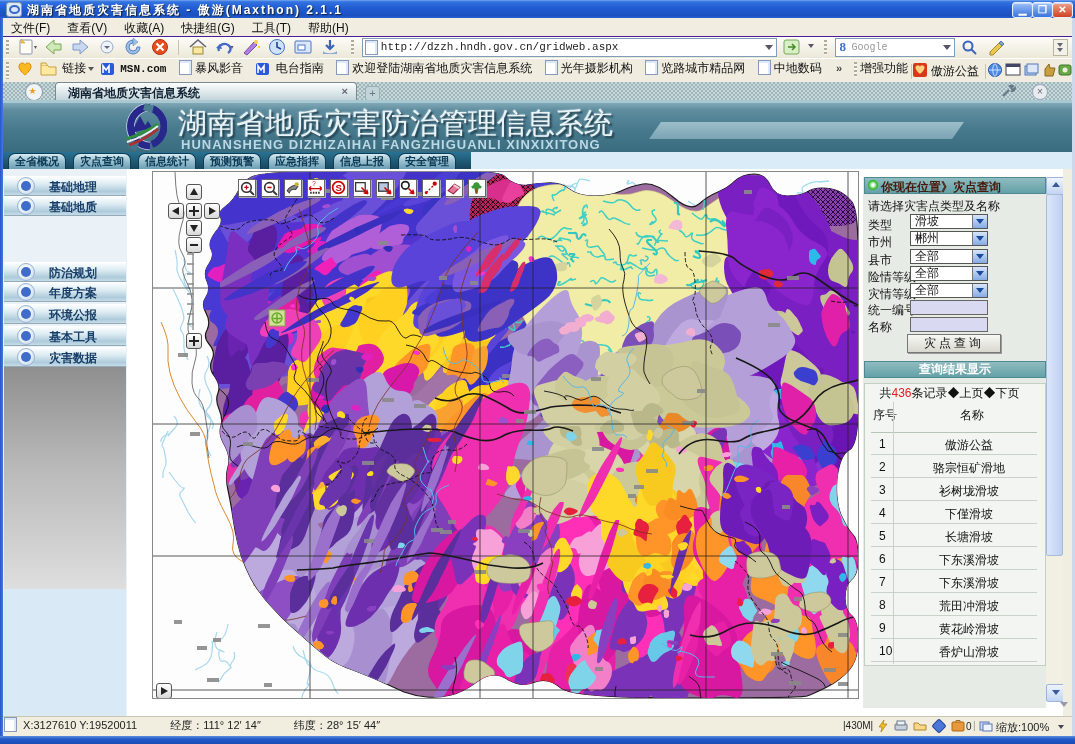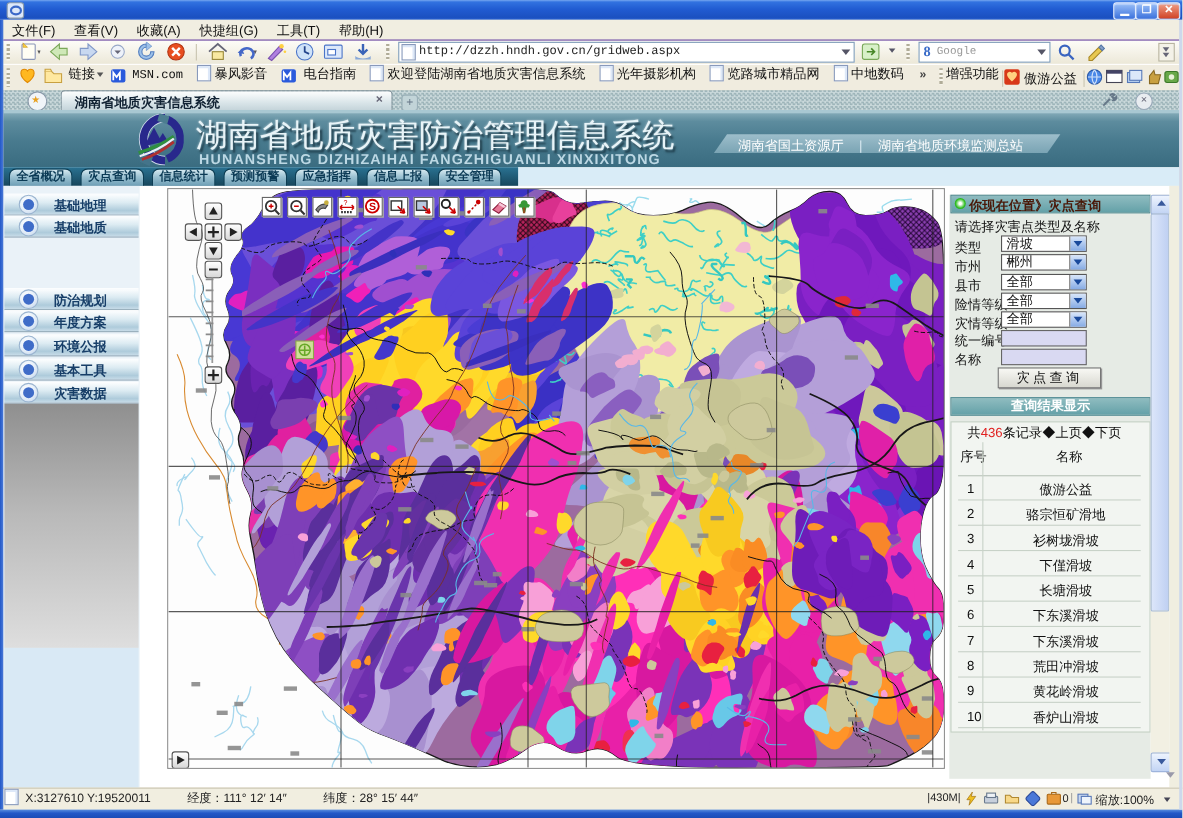--- a/index.html
+++ b/index.html
@@ -4,21 +4,21 @@
 html,body{margin:0;padding:0;width:1075px;height:744px;overflow:hidden;
  font-family:"Liberation Sans",sans-serif;background:#ece9d8;position:relative}
 .abs{position:absolute}
 #titlebar{left:0;top:0;width:1075px;height:18px;
  background:linear-gradient(180deg,#76a7f0 0%,#3272e0 10%,#215cd2 45%,#1b50c0 88%,#2a62d2 100%)}
 #titlebar .ttxt{position:absolute;left:27px;top:2px;color:#fff;font-size:12px;font-weight:bold;letter-spacing:2px;text-shadow:1px 1px 1px #123}
 .winbtn{position:absolute;top:2px;width:19px;height:14px;border:1px solid #e8f0ff;border-radius:3px;
  background:linear-gradient(180deg,#9cc0f8,#3b72dd);box-shadow:inset 0 1px 1px #cfe0ff}
 .winbtn.close{background:linear-gradient(180deg,#f0a088,#d04224)}
 .winbtn span{position:absolute;left:0;top:0;width:100%;text-align:center;color:#fff;font-size:10px;font-weight:bold;line-height:13px}
-#menubar{left:3px;top:18px;width:1069px;height:18px;background:#f1eee1;border-bottom:1px solid #4c1d95}
+#menubar{left:3px;top:18px;width:1069px;height:18px;background:#f1eee1;border-bottom:6px solid #4c1d95}
 #menubar span{display:inline-block;margin:2px 9px 0 8px;font-size:12px;color:#111}
 #toolbar{left:3px;top:37px;width:1069px;height:21px;background:linear-gradient(180deg,#fdfcf8,#ece8d8)}
 #linksbar{left:3px;top:58px;width:1069px;height:23px;background:#f0ecdf;border-top:1px solid #fff;border-bottom:1px solid #d4d0bc;white-space:nowrap}
 #tabbar{left:3px;top:82px;width:1069px;height:18px;
  background:repeating-conic-gradient(#9eb5ba 0 25%,#c9d8da 0 50%) 0 0/4px 4px}
 #banner{left:3px;top:100px;width:1069px;height:52px;overflow:hidden;
  background:linear-gradient(180deg,#8fb4c0 0%,#5d8c9e 20%,#487a8e 55%,#3a6c80 100%)}
 #nav{left:3px;top:152px;width:1069px;height:17px;background:#d9ecf7}
 #navleft{position:absolute;left:0;top:0;width:468px;height:17px;background:linear-gradient(180deg,#2a7292,#17465c)}
 .navtab{position:absolute;top:1px;width:56px;height:15px;border:1px solid #0d3c52;border-bottom:0;border-radius:7px 7px 0 0;
@@ -63,20 +63,21 @@
 .pgico{display:inline-block;width:11px;height:13px;background:#fff;border:1px solid #8899bb;margin:0 3px 0 8px;vertical-align:-2px;
  box-shadow:inset -2px 2px 0 #dde8f8}
 .ltext{font-size:12px;color:#111;vertical-align:1px}
 .ticon{display:inline-block;width:20px;height:18px;margin:1px 1px;vertical-align:top}
 </style></head>
 <body>
 <div class="abs" id="titlebar">
   <div style="position:absolute;left:6px;top:2px;width:14px;height:13px;border-radius:3px;background:#dce8fa;border:1px solid #89a;">
    <div style="position:absolute;left:2px;top:2px;width:7px;height:5px;border-radius:50%;border:2px solid #3a68c8"></div>
     </div>
+  <span class="ttxt">湖南省地质灾害信息系统 - 傲游(Maxthon) 2.1.1</span>
   <div class="winbtn" style="left:1012px">
       <span>▁</span>
     </div>
   <div class="winbtn" style="left:1032px">
       <span>❐</span>
     </div>
   <div class="winbtn close" style="left:1052px">
       <span>✕</span>
     </div>
 </div>
@@ -172,21 +173,21 @@
     </svg>
  <svg class="ticon" style="width:17px" viewBox="0 0 17 18">
       <path d="M1 5h6l2 2h7v8H1z" fill="#ffe8a0" stroke="#c8a040"></path>
       <path d="M1 5V3h5l1 2" fill="#ffe8a0" stroke="#c8a040"></path>
     </svg>
  <span class="ltext">链接</span><span style="display:inline-block;margin:0 0 2px 2px;border-left:3px solid transparent;border-right:3px solid transparent;border-top:4px solid #555"></span>
  <svg class="ticon" style="width:15px" viewBox="0 0 15 18">
       <rect x="1" y="3" width="13" height="12" rx="2" fill="#2a5adc"></rect>
       <path d="M3 13V6l3 4 3-4v7" fill="none" stroke="#fff" stroke-width="1.6"></path>
     </svg>
- <span class="ltext" style="font-family:'Liberation Mono',monospace;font-size:11px;font-weight:normal">MSN.com</span>
+ <span class="ltext" style="font-family:'Liberation Mono',monospace;font-size:11px;font-weight:bold">MSN.com</span>
  <span class="pgico"></span><span class="ltext">暴风影音</span>
  <svg class="ticon" style="width:15px;margin-left:8px" viewBox="0 0 15 18">
       <rect x="1" y="3" width="13" height="12" rx="2" fill="#2a5adc"></rect>
       <path d="M3 13V6l3 4 3-4v7" fill="none" stroke="#fff" stroke-width="1.6"></path>
     </svg>
  <span class="ltext">电台指南</span>
  <span class="pgico"></span><span class="ltext">欢迎登陆湖南省地质灾害信息系统</span>
  <span class="pgico"></span><span class="ltext">光年摄影机构</span>
  <span class="pgico"></span><span class="ltext">览路城市精品网</span>
  <span class="pgico"></span><span class="ltext">中地数码</span>
@@ -246,21 +247,20 @@
    <path d="M13 38l9 3-3 8-9-4z" fill="#44748a"></path>
    <path d="M14 31L23 14l7 13z" fill="#28288c"></path>
       <path d="M26 27l5-8 7 11z" fill="#28288c"></path>
    <path d="M9 37c10-3 22-8 32-15" stroke="#2f8f3f" stroke-width="3" fill="none"></path>
    <path d="M10 40c10-3 22-9 31-16" stroke="#e8eef4" stroke-width="2" fill="none"></path>
    <path d="M12 43c10-3 20-9 29-16" stroke="#b03030" stroke-width="2.6" fill="none"></path>
  </svg>
  <div style="position:absolute;left:175px;top:4px;font-size:29px;font-weight:normal;color:#e8f4f8;letter-spacing:0;text-shadow:2px 2px 2px #1c3a48,0 0 2px rgba(255,255,255,.7)">湖南省地质灾害防治管理信息系统</div>
  <div style="position:absolute;left:178px;top:37px;font-size:13px;color:#bcd8e4;letter-spacing:1px;font-weight:bold">HUNANSHENG DIZHIZAIHAI FANGZHIGUANLI XINXIXITONG</div>
  <div style="position:absolute;left:652px;top:22px;width:303px;height:17px;background:linear-gradient(180deg,#9dbecb,#7aa4b4);transform:skewX(-35deg)"></div>
- <div style="position:absolute;left:668px;top:24px;font-size:12px;color:#fff">湖南省国土资源厅<span style="margin:0 14px;color:#d8e8f0">|</span>湖南省地质环境监测总站</div>
 </div>
 <div class="abs" id="nav">
  <div id="navleft"></div>
  <div class="navtab" style="left:5px">全省概况</div>
  <div class="navtab" style="left:70px">灾点查询</div>
  <div class="navtab" style="left:135px">信息统计</div>
  <div class="navtab" style="left:200px">预测预警</div>
  <div class="navtab" style="left:265px">应急指挥</div>
  <div class="navtab" style="left:330px">信息上报</div>
  <div class="navtab" style="left:395px">安全管理</div>

